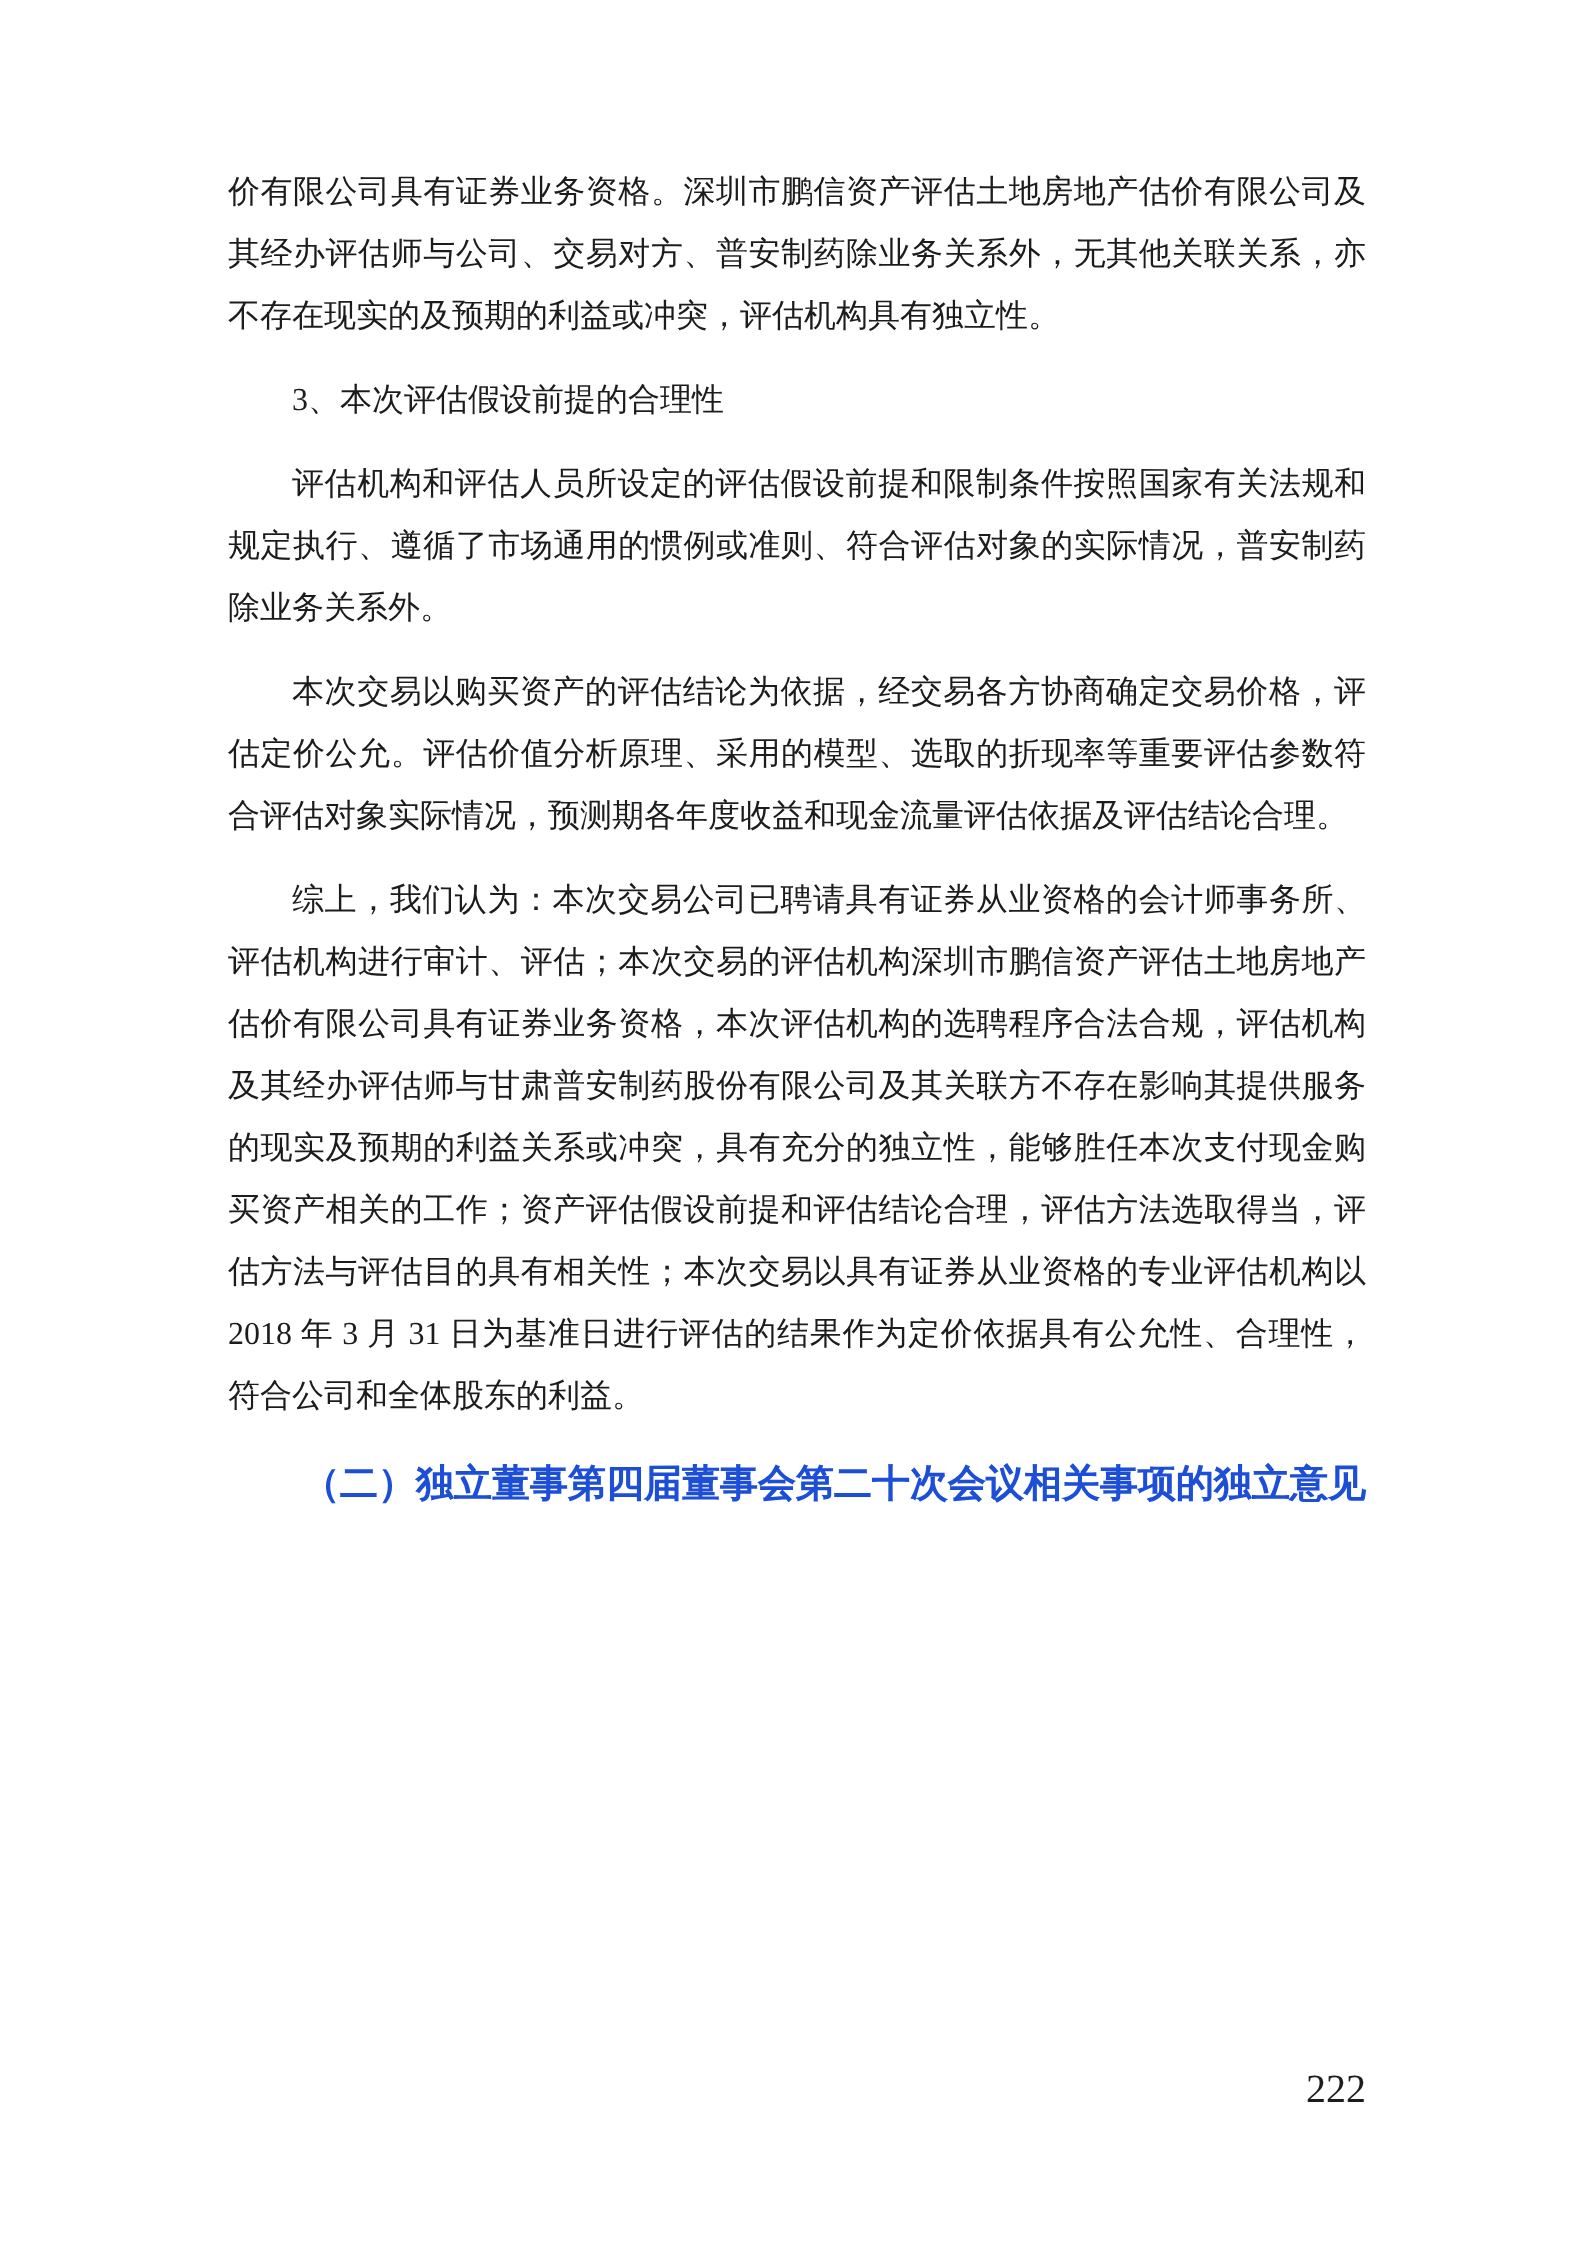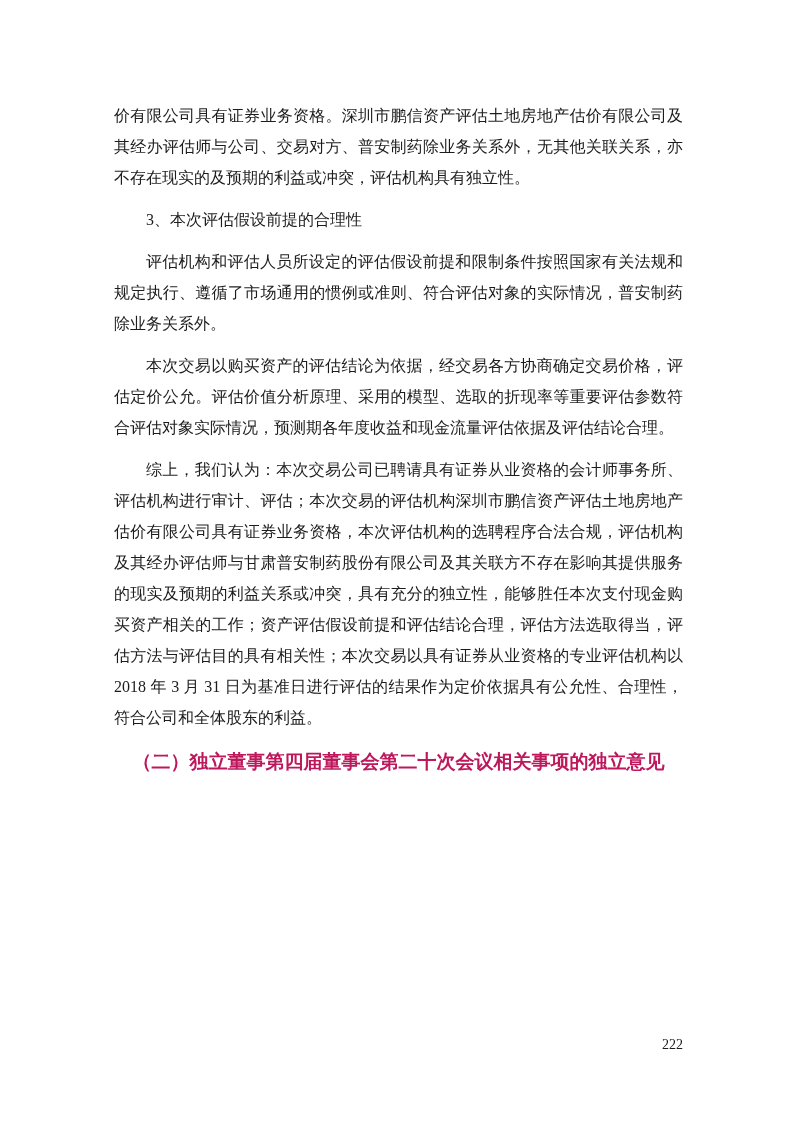--- a/index.html
+++ b/index.html
@@ -13,21 +13,21 @@
     width: 793px;
     height: 1122px;
     background: #ffffff;
     overflow: hidden;
     font-family: "Liberation Serif", "DejaVu Serif", serif;
     color: #1c1c1c;
   }
   .content {
     position: absolute;
     left: 114px;
-    top: 100px;
+    top: 81px;
     width: 569px;
     font-size: 16px;
     line-height: 31px;
     text-align: justify;
   }
   .para {
     margin: 0 0 11px 0;
     text-indent: 2em;
   }
   .para.no-indent {
@@ -37,28 +37,28 @@
     margin: 0 0 11px 0;
     text-indent: 2em;
   }
   .section-heading {
     margin: 16px 0 0 0;
     text-indent: 0;
     font-family: "Liberation Sans", "DejaVu Sans", sans-serif;
     font-weight: bold;
     font-size: 19px;
     line-height: 26px;
-    color: #be185d;
-    text-align: center;
+    color: #1d4ed8;
+    text-align: right;
   }
   .page-number {
     position: absolute;
     top: 1036px;
     right: 110px;
-    font-size: 14px;
+    font-size: 20px;
     line-height: 18px;
     color: #1c1c1c;
     font-family: "Liberation Serif", "DejaVu Serif", serif;
   }
 </style>
 </head>
 <body>
 
 <div class="page">
   <div class="content">

